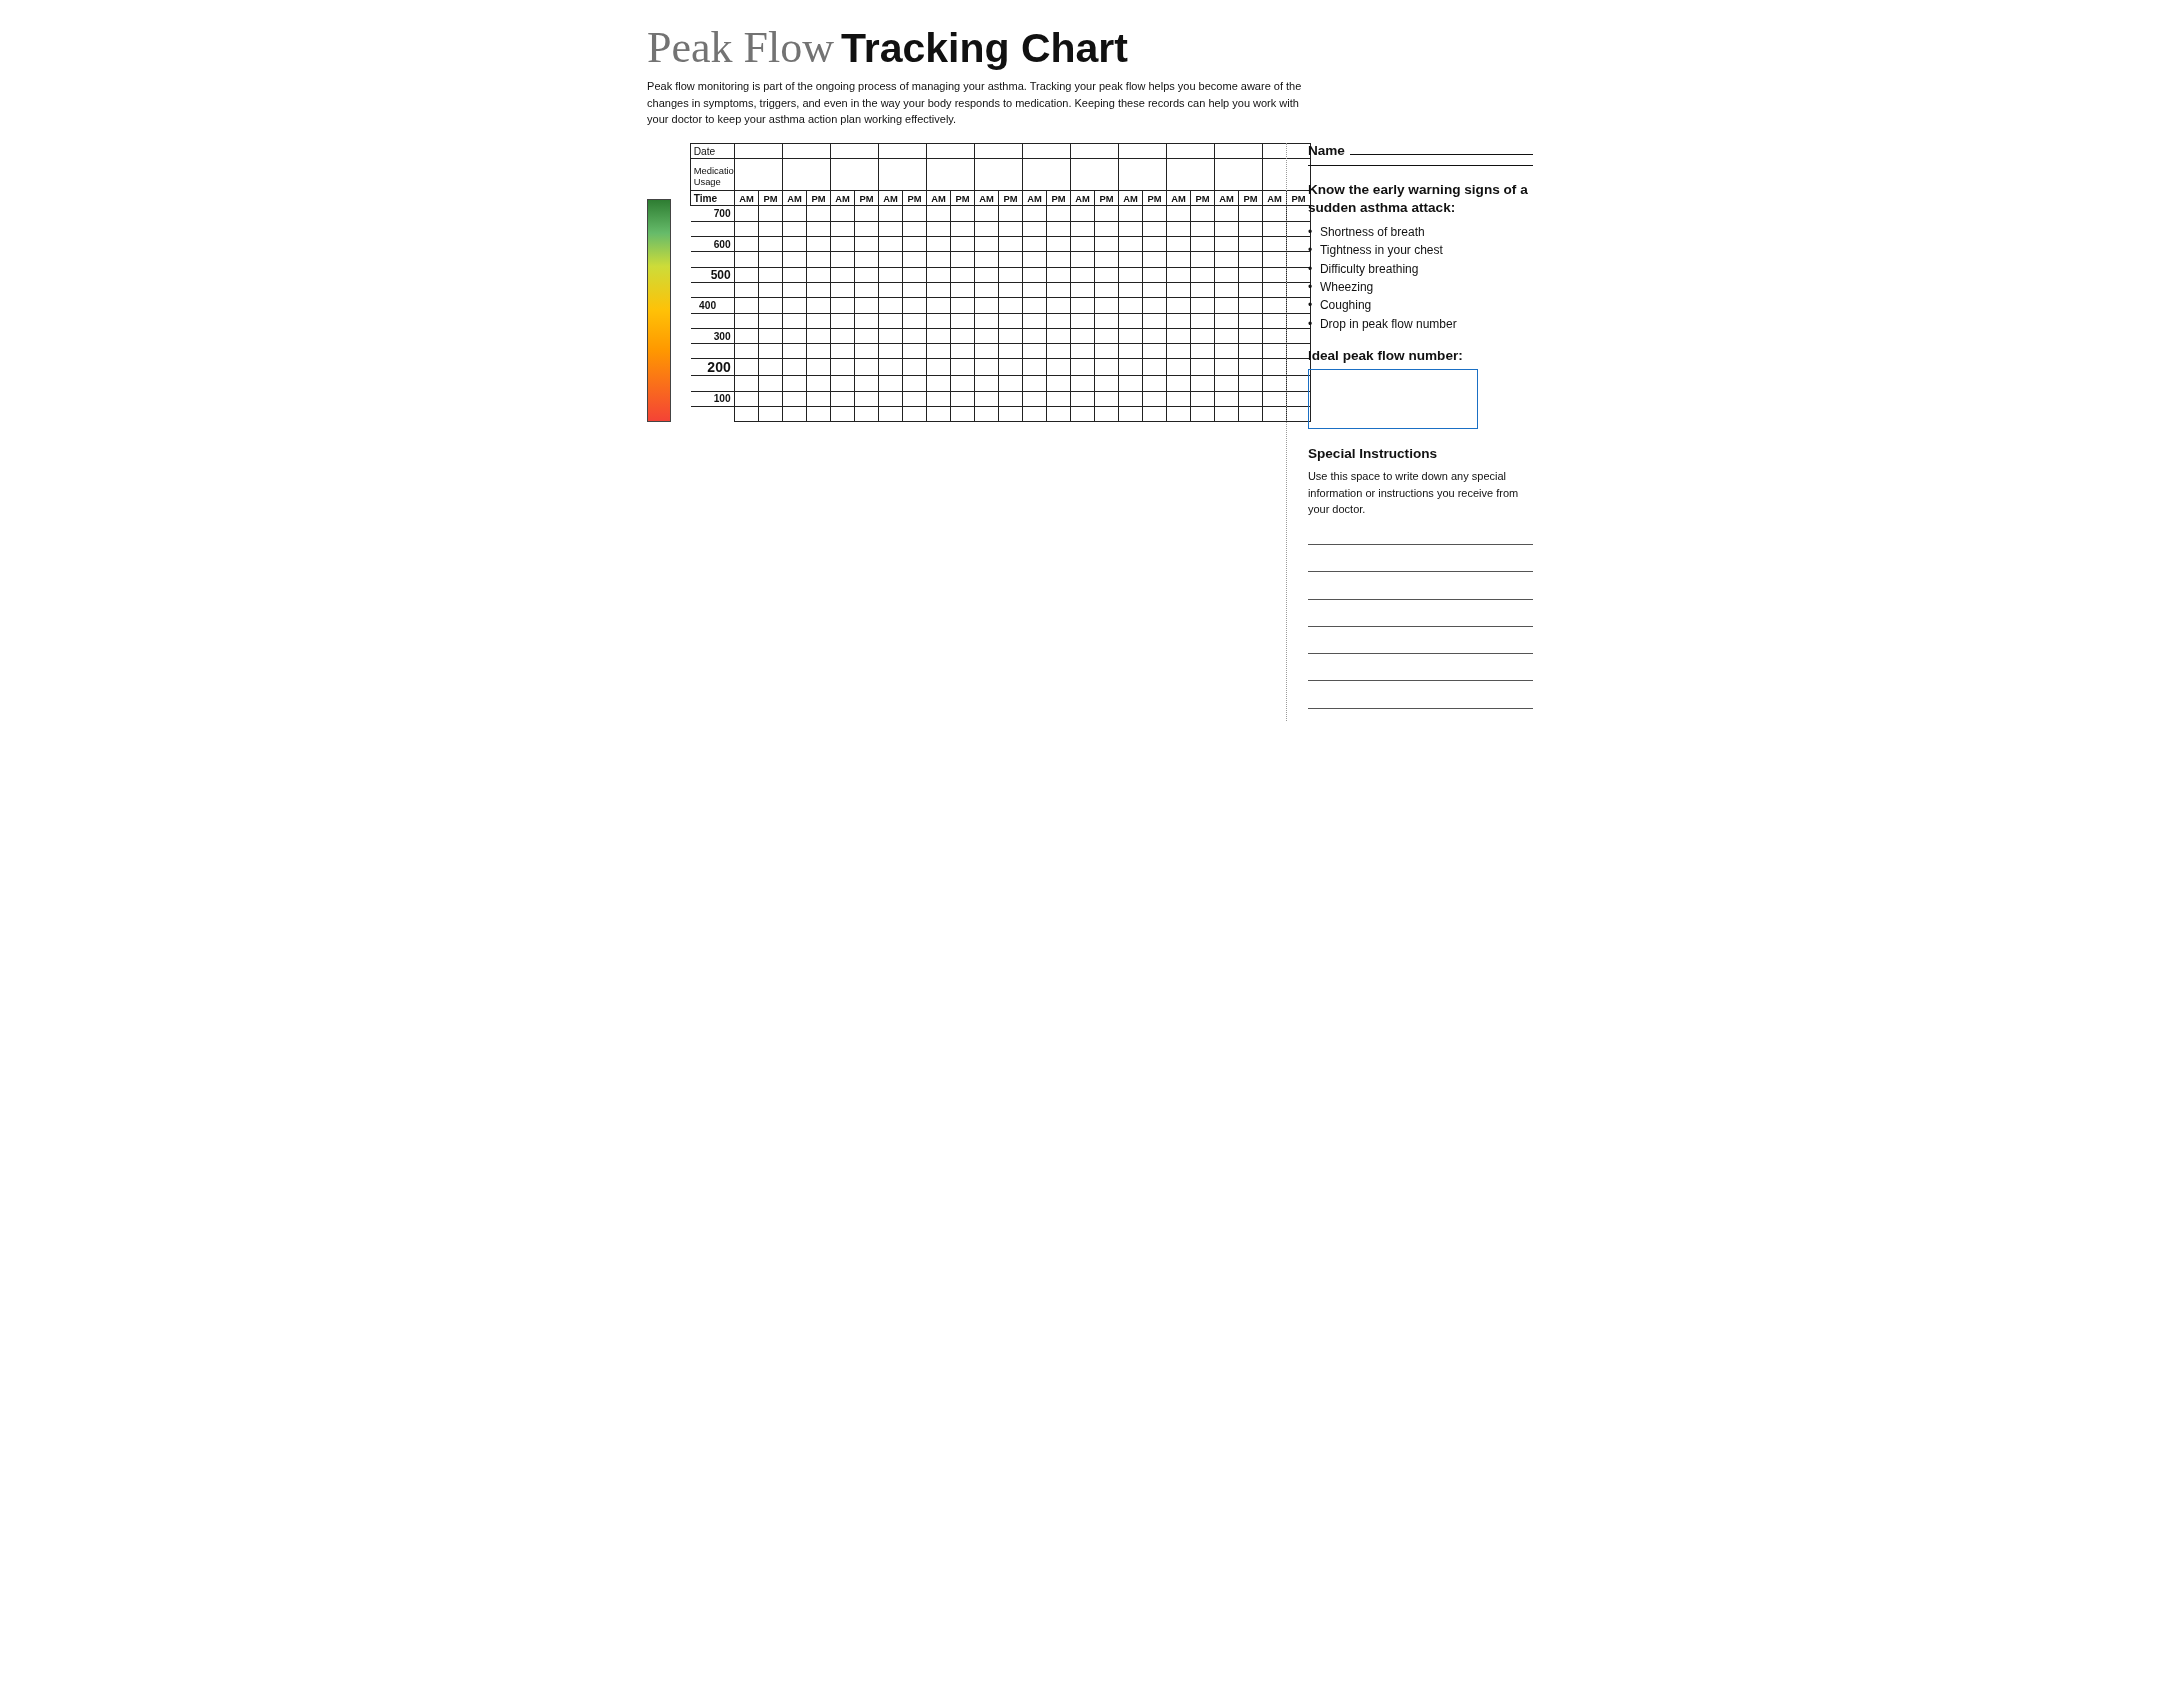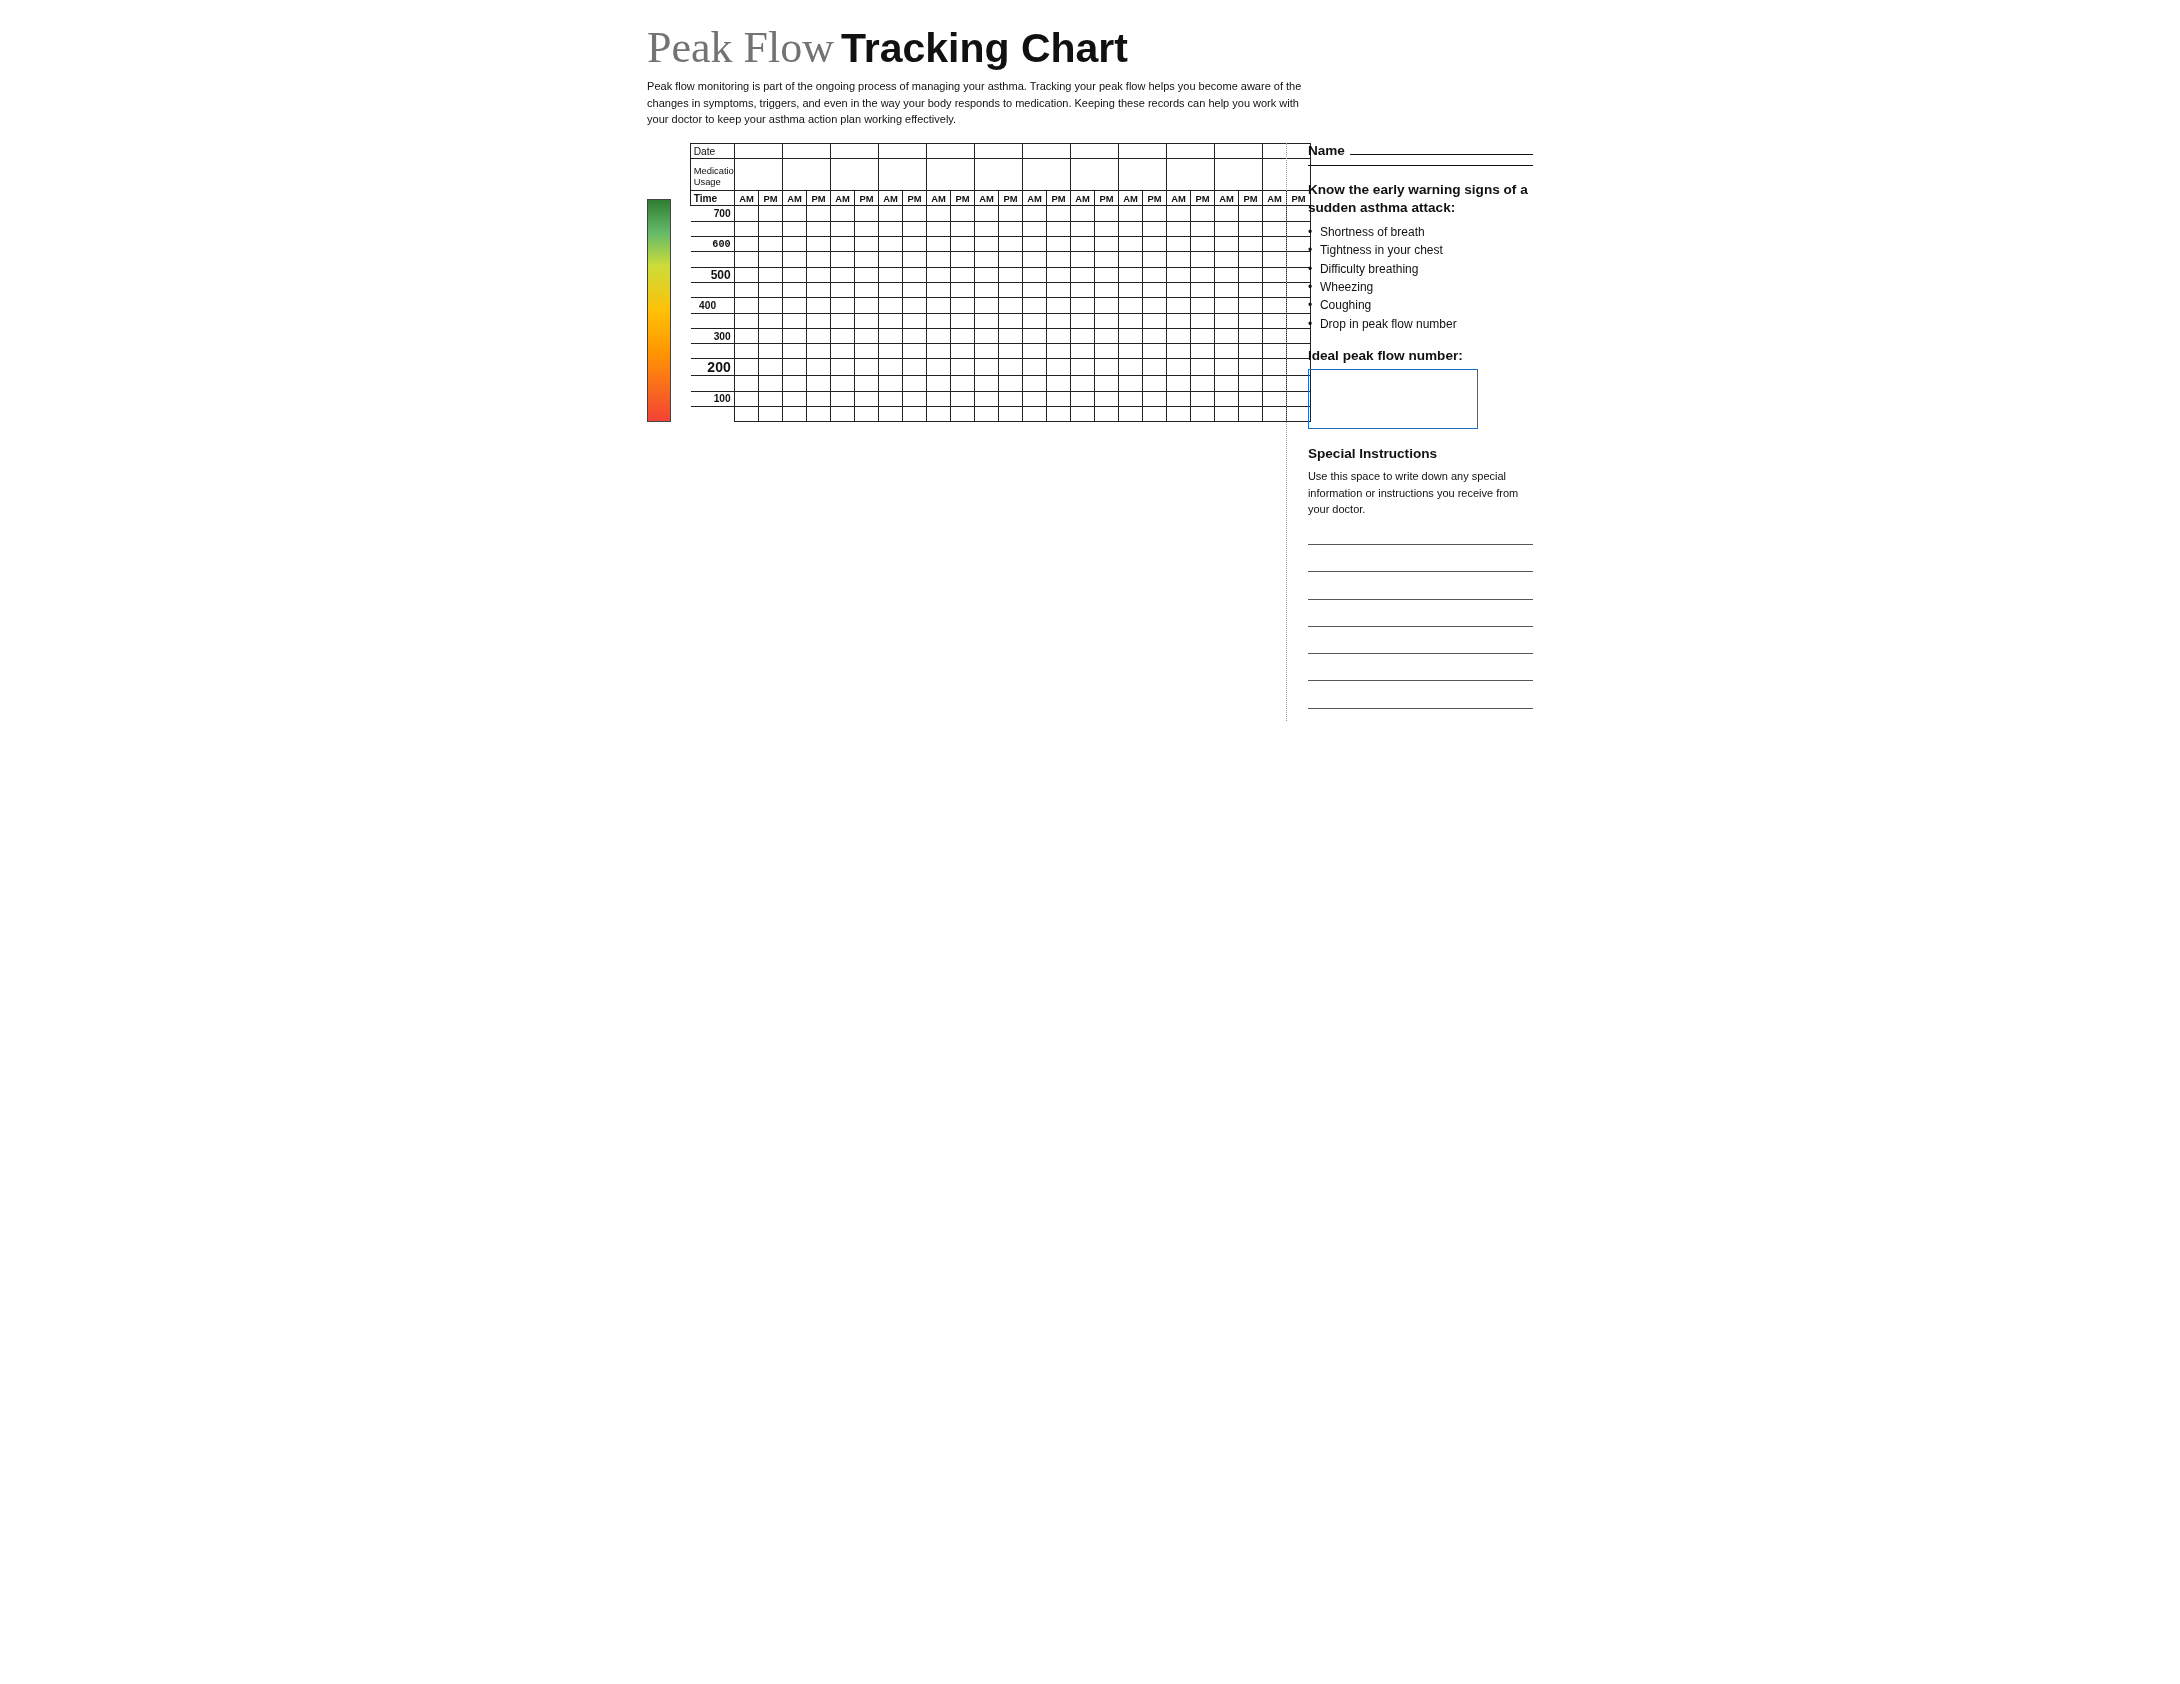--- a/index.html
+++ b/index.html
@@ -345,21 +345,21 @@
                   <td></td>
                 <td></td>
                   <td></td>
                 <td></td>
                   <td></td>
                 <td></td>
                   <td></td>
               </tr>
 
               <tr class="data-row major">
-                <td style="text-align:right;padding-right:3.4px;font-size:10.2px;font-weight:bold;border:none;border-top:1.7px solid #222;border-bottom:0.9px solid #222;font-family:Liberation Mono, monospace;">600</td>
+                <td style="text-align:right;padding-right:3.4px;font-size:10.2px;font-weight:bold;border:none;border-top:1.7px solid #222;border-bottom:0.9px solid #222;">600</td>
                 <td></td>
                   <td></td>
                 <td></td>
                   <td></td>
                 <td></td>
                   <td></td>
                 <td></td>
                   <td></td>
                 <td></td>
                   <td></td>

